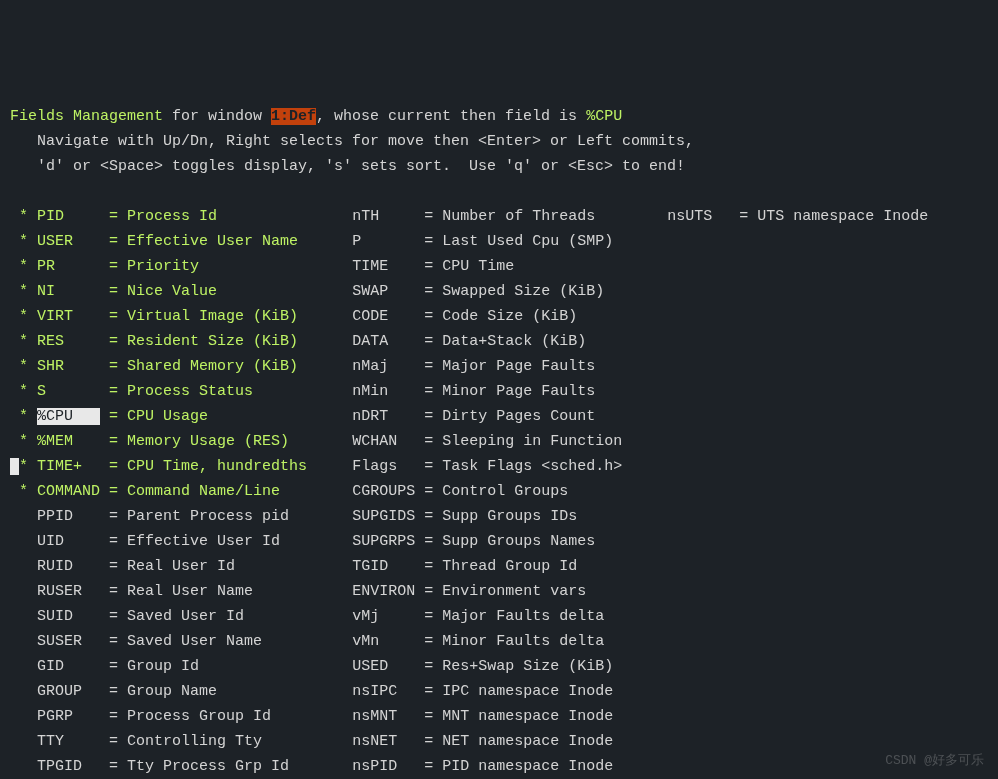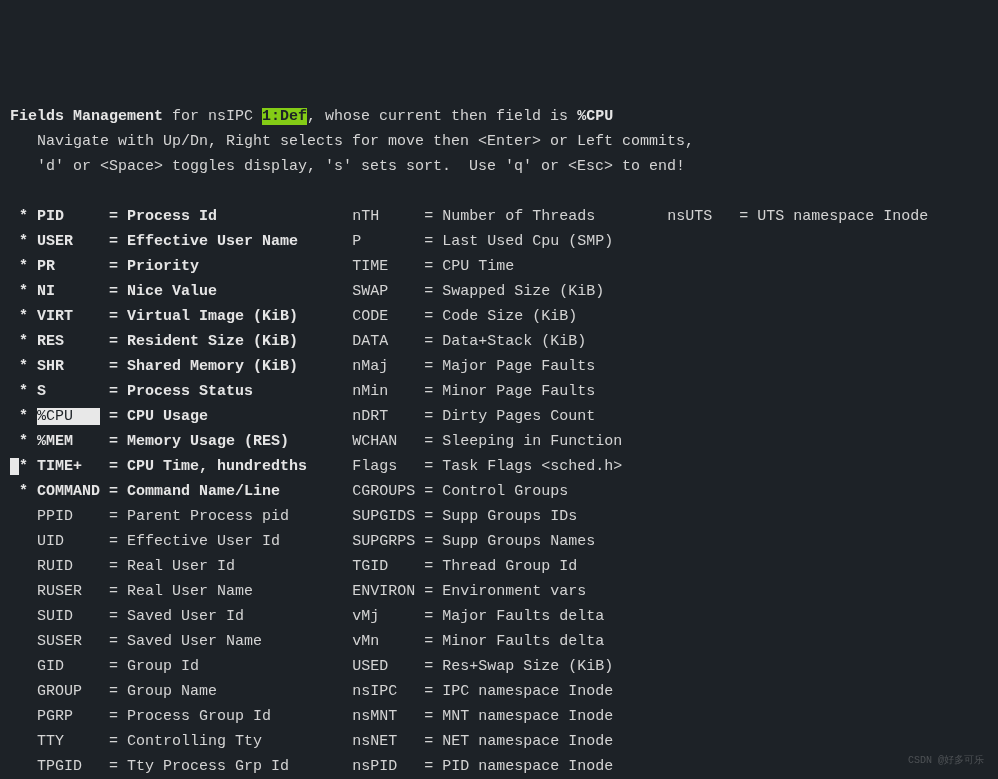--- a/index.html
+++ b/index.html
@@ -13,51 +13,51 @@
       font-family: 'Consolas', 'Courier New', monospace;
       font-size: 15px;
       line-height: 25px;
       width: 998px;
       height: 779px;
       padding: 4px 10px;
       position: relative;
       overflow: hidden;
       white-space: pre;
     }
-    .bold { font-weight: bold; color: #e5e5e5; }
+    .bold { font-weight: normal; color: #bef264; }
     .window-id {
-      background: #84cc16;
+      background: #c2410c;
       color: #1d2227;
       font-weight: bold;
     }
     .selected-field {
       background: #e8e8e8;
       color: #1d2227;
       font-weight: normal;
     }
     .cursor-marker {
       background: #e8e8e8;
       color: #1d2227;
     }
     .watermark {
       position: absolute;
       bottom: 6px;
       right: 14px;
       color: rgba(220,220,220,0.25);
-      font-size: 10px;
+      font-size: 13px;
       white-space: nowrap;
     }
     .field-row { display: block; }
   </style>
 </head>
 <body>
 
 
 
-<div><span class="bold">Fields Management</span><span> for nsIPC </span><span class="window-id">1:Def</span><span>, whose current then field is </span><span class="bold">%CPU</span>
+<div><span class="bold">Fields Management</span><span> for window </span><span class="window-id">1:Def</span><span>, whose current then field is </span><span class="bold">%CPU</span>
 <span>   Navigate with Up/Dn, Right selects for move then &lt;Enter&gt; or Left commits,</span>
 <span>   'd' or &lt;Space&gt; toggles display, 's' sets sort.  Use 'q' or &lt;Esc&gt; to end!</span>
 
 <div id="rows"><span class="field-row"><span> </span><span class="bold">* </span><span class="bold">PID    </span><span class="bold"> = </span><span class="bold">Process Id          </span>   <span>  </span><span>nTH    </span><span> = </span><span>Number of Threads   </span>   <span>  </span><span>nsUTS  </span><span> = </span><span>UTS namespace Inode</span></span><span class="field-row"><span> </span><span class="bold">* </span><span class="bold">USER   </span><span class="bold"> = </span><span class="bold">Effective User Name </span>   <span>  </span><span>P      </span><span> = </span><span>Last Used Cpu (SMP) </span>   </span><span class="field-row"><span> </span><span class="bold">* </span><span class="bold">PR     </span><span class="bold"> = </span><span class="bold">Priority            </span>   <span>  </span><span>TIME   </span><span> = </span><span>CPU Time            </span>   </span><span class="field-row"><span> </span><span class="bold">* </span><span class="bold">NI     </span><span class="bold"> = </span><span class="bold">Nice Value          </span>   <span>  </span><span>SWAP   </span><span> = </span><span>Swapped Size (KiB)  </span>   </span><span class="field-row"><span> </span><span class="bold">* </span><span class="bold">VIRT   </span><span class="bold"> = </span><span class="bold">Virtual Image (KiB) </span>   <span>  </span><span>CODE   </span><span> = </span><span>Code Size (KiB)     </span>   </span><span class="field-row"><span> </span><span class="bold">* </span><span class="bold">RES    </span><span class="bold"> = </span><span class="bold">Resident Size (KiB) </span>   <span>  </span><span>DATA   </span><span> = </span><span>Data+Stack (KiB)    </span>   </span><span class="field-row"><span> </span><span class="bold">* </span><span class="bold">SHR    </span><span class="bold"> = </span><span class="bold">Shared Memory (KiB) </span>   <span>  </span><span>nMaj   </span><span> = </span><span>Major Page Faults   </span>   </span><span class="field-row"><span> </span><span class="bold">* </span><span class="bold">S      </span><span class="bold"> = </span><span class="bold">Process Status      </span>   <span>  </span><span>nMin   </span><span> = </span><span>Minor Page Faults   </span>   </span><span class="field-row"><span> </span><span class="bold">* </span><span class="selected-field">%CPU   </span><span class="bold"> = </span><span class="bold">CPU Usage           </span>   <span>  </span><span>nDRT   </span><span> = </span><span>Dirty Pages Count   </span>   </span><span class="field-row"><span> </span><span class="bold">* </span><span class="bold">%MEM   </span><span class="bold"> = </span><span class="bold">Memory Usage (RES)  </span>   <span>  </span><span>WCHAN  </span><span> = </span><span>Sleeping in Function</span>   </span><span class="field-row"><span class="cursor-marker"> </span><span class="bold">* </span><span class="bold">TIME+  </span><span class="bold"> = </span><span class="bold">CPU Time, hundredths</span>   <span>  </span><span>Flags  </span><span> = </span><span>Task Flags &lt;sched.h&gt;</span>   </span><span class="field-row"><span> </span><span class="bold">* </span><span class="bold">COMMAND</span><span class="bold"> = </span><span class="bold">Command Name/Line   </span>   <span>  </span><span>CGROUPS</span><span> = </span><span>Control Groups      </span>   </span><span class="field-row"><span> </span><span>  </span><span>PPID   </span><span> = </span><span>Parent Process pid  </span>   <span>  </span><span>SUPGIDS</span><span> = </span><span>Supp Groups IDs     </span>   </span><span class="field-row"><span> </span><span>  </span><span>UID    </span><span> = </span><span>Effective User Id   </span>   <span>  </span><span>SUPGRPS</span><span> = </span><span>Supp Groups Names   </span>   </span><span class="field-row"><span> </span><span>  </span><span>RUID   </span><span> = </span><span>Real User Id        </span>   <span>  </span><span>TGID   </span><span> = </span><span>Thread Group Id     </span>   </span><span class="field-row"><span> </span><span>  </span><span>RUSER  </span><span> = </span><span>Real User Name      </span>   <span>  </span><span>ENVIRON</span><span> = </span><span>Environment vars    </span>   </span><span class="field-row"><span> </span><span>  </span><span>SUID   </span><span> = </span><span>Saved User Id       </span>   <span>  </span><span>vMj    </span><span> = </span><span>Major Faults delta  </span>   </span><span class="field-row"><span> </span><span>  </span><span>SUSER  </span><span> = </span><span>Saved User Name     </span>   <span>  </span><span>vMn    </span><span> = </span><span>Minor Faults delta  </span>   </span><span class="field-row"><span> </span><span>  </span><span>GID    </span><span> = </span><span>Group Id            </span>   <span>  </span><span>USED   </span><span> = </span><span>Res+Swap Size (KiB) </span>   </span><span class="field-row"><span> </span><span>  </span><span>GROUP  </span><span> = </span><span>Group Name          </span>   <span>  </span><span>nsIPC  </span><span> = </span><span>IPC namespace Inode </span>   </span><span class="field-row"><span> </span><span>  </span><span>PGRP   </span><span> = </span><span>Process Group Id    </span>   <span>  </span><span>nsMNT  </span><span> = </span><span>MNT namespace Inode </span>   </span><span class="field-row"><span> </span><span>  </span><span>TTY    </span><span> = </span><span>Controlling Tty     </span>   <span>  </span><span>nsNET  </span><span> = </span><span>NET namespace Inode </span>   </span><span class="field-row"><span> </span><span>  </span><span>TPGID  </span><span> = </span><span>Tty Process Grp Id  </span>   <span>  </span><span>nsPID  </span><span> = </span><span>PID namespace Inode </span>   </span></div></div>
 
 <div class="watermark">CSDN @好多可乐</div>
 
 
 
 

